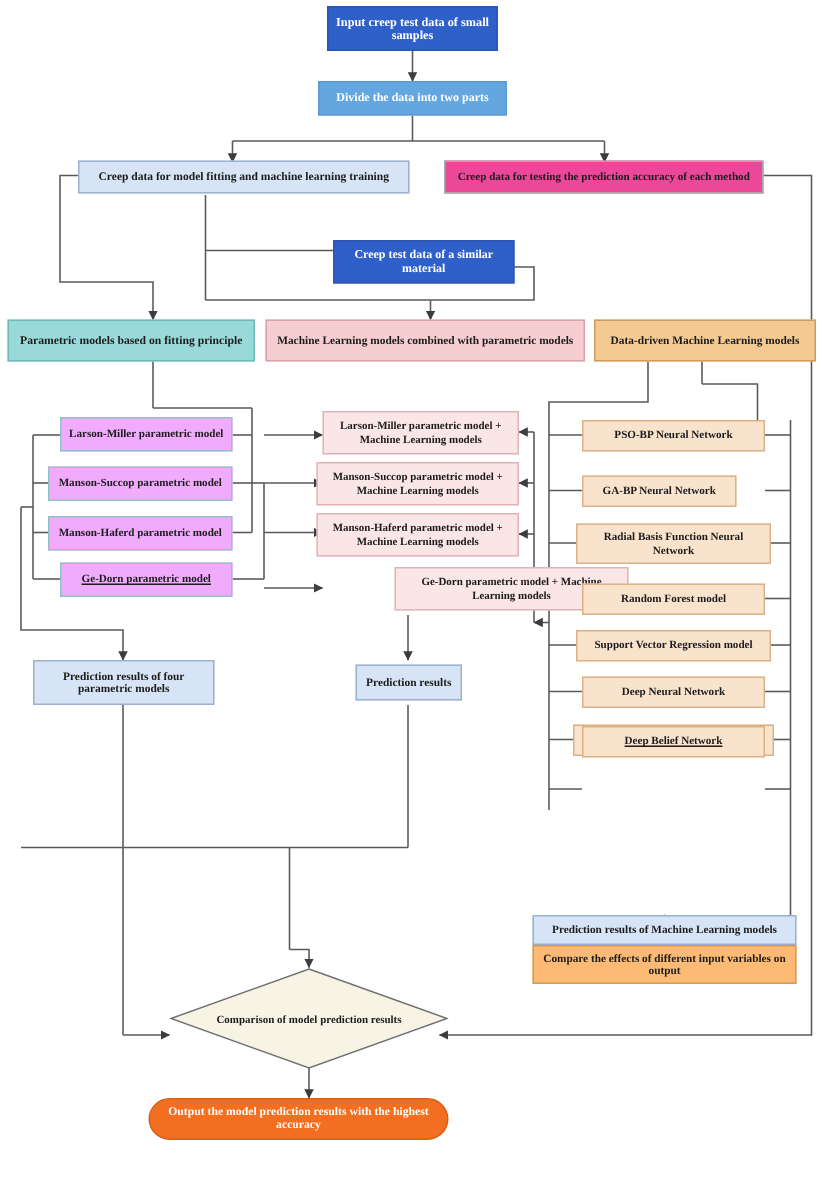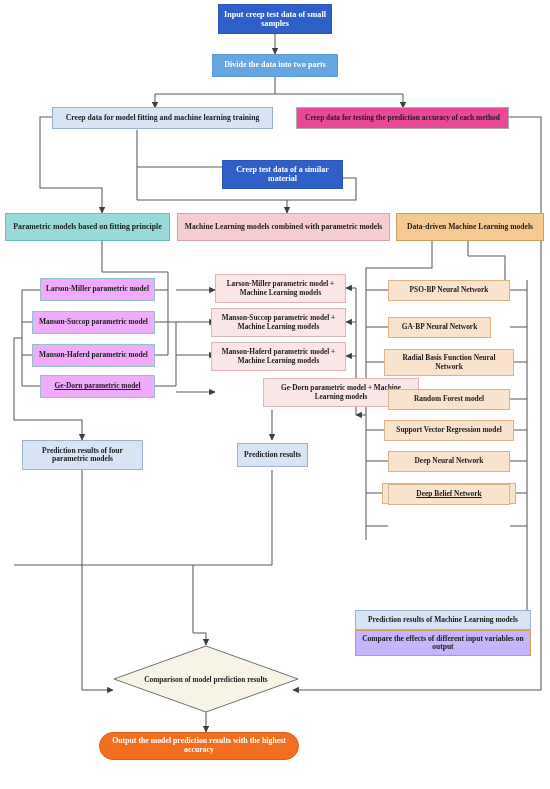--- a/index.html
+++ b/index.html
@@ -30,21 +30,21 @@
   .blue-strong { background: #2f5fc8; color: #ffffff; border-color: #2b55b4; }
   .blue-mid    { background: #63a6e0; color: #ffffff; border-color: #5d9ad1; }
   .blue-pale   { background: #d6e4f5; color: #1b1b1b; border-color: #9ab2cd; }
   .grey-pale   { background: #ec4899; color: #1b1b1b; border-color: #aaaaaa; }
   .teal        { background: #9ad9d9; color: #1b1b1b; border-color: #6fb9ba; }
   .teal-pale   { background: #f0abfc; color: #1b1b1b; border-color: #8fc3c5; }
   .pink        { background: #f6cdd0; color: #1b1b1b; border-color: #d9a2a7; }
   .pink-pale   { background: #fae6e7; color: #1b1b1b; border-color: #dfb4b8; }
   .orange      { background: #f5ca92; color: #1b1b1b; border-color: #cf9c5f; }
   .orange-pale { background: #fae3cd; color: #1b1b1b; border-color: #d9b288; }
-  .orange-mid  { background: #c4b5fd; color: #1b1b1b; border-color: #cf9c5f; }
+  .orange-mid  { background: #fdba74; color: #1b1b1b; border-color: #cf9c5f; }
   .orange-deep { background: #f26f21; color: #ffffff; border-color: #d85f16; border-radius: 14px; }
 
   .diamond-wrap { position: absolute; z-index: 2; }
   .diamond-shape { position: absolute; inset: 0; }
   .diamond-label {
     position: absolute; inset: 0;
     display: flex; align-items: center; justify-content: center;
     font-weight: bold; text-align: center;
     color: #1b1b1b;
   }

